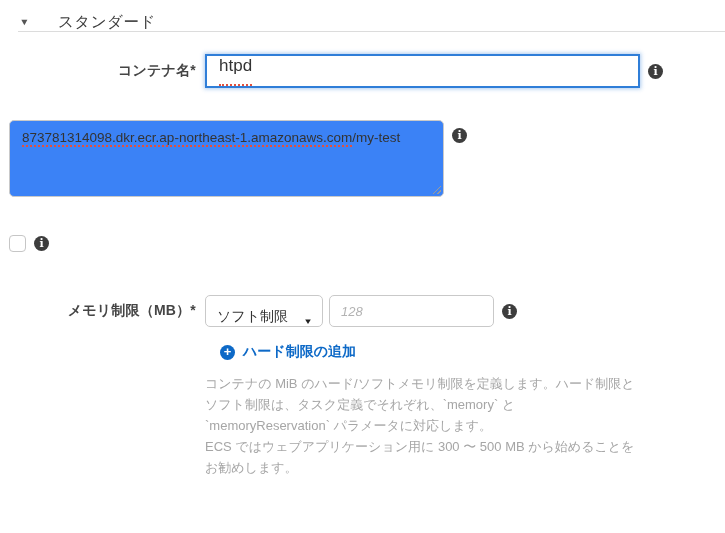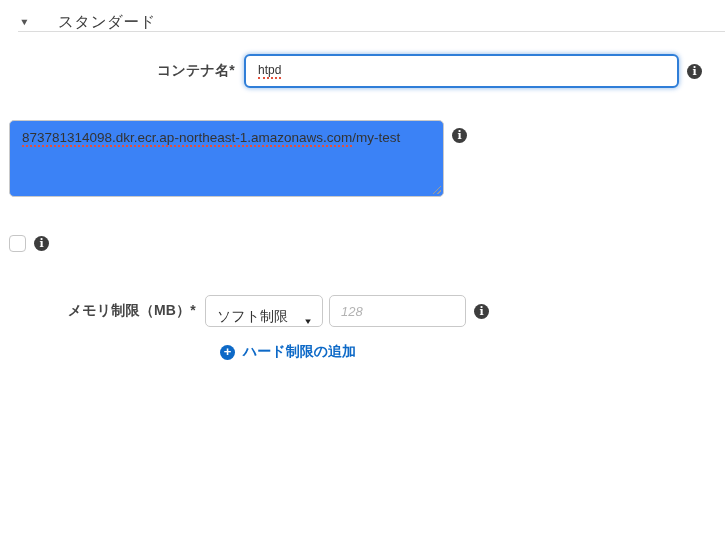--- a/index.html
+++ b/index.html
@@ -27,28 +27,28 @@
   .ctrl { margin-left: 9px; }
   .info-icon {
     width: 15px; height: 15px; border-radius: 50%;
     background: #3d3d3d; color: #fff; flex: none;
     font-family: "DejaVu Serif", serif; font-weight: bold; font-size: 11px;
     display: flex; align-items: center; justify-content: center;
     margin-left: 8px; cursor: pointer; line-height: 1;
   }
 
   
-  .row-name { margin-top: 17px; align-items: center; height: 44px; margin-left: 39px; }
+  .row-name { margin-top: 17px; align-items: center; height: 44px; }
   .text-input-focused {
     width: 435px; height: 34px;
-    border: 2px solid #2f7ed8; border-radius: 6px;
+    border: 2px solid #2f7ed8; border-radius: 0;
     box-shadow: 0 0 4px 1px rgba(47, 126, 216, 0.40);
     background: #fff; padding: 0 12px;
-    display: flex; align-items: center;
-    font-size: 12px; color: #333; cursor: text;
+    display: flex; 
+    font-size: 17px; color: #333; cursor: text;
   }
   .misspelled { border-bottom: 2px dotted #e4503c; padding-bottom: 0px; }
 
   
   .row-image { margin-top: 27px; align-items: flex-start; }
   .row-image .lbl { padding-top: 8px; }
   .textarea-box {
     position: relative; width: 435px; height: 77px;
     border: 1px solid #c9c9c9; border-radius: 5px;
     background: #3b82f6; padding: 8px 12px;
@@ -78,21 +78,21 @@
   .row-memory { margin-top: 43px; align-items: center; height: 32px; }
   .row-memory .ctrl { display: flex; gap: 6px; align-items: center; }
   .dropdown {
     width: 118px; height: 32px;
     border: 1px solid #c9c9c9; border-radius: 5px; background: #fff;
     display: flex; align-items: flex-end; justify-content: space-between;
     padding: 0 10px 0 11px; font-size: 14px; color: #333; cursor: pointer;
   }
   .dropdown-caret-icon { font-size: 8px; color: #222; transform: scaleX(1.2); }
   .num-input {
-    width: 137px; height: 32px;
+    width: 165px; height: 32px;
     border: 1px solid #c9c9c9; border-radius: 5px;
     padding: 0 11px; font-size: 13px; color: #333;
     font-family: "Liberation Sans", "DejaVu Sans", sans-serif;
     outline: none;
   }
   .num-input::placeholder { color: #b3b3b3; font-style: italic; }
 
   
   .add-link { margin: 16px 0 0 220px; display: inline-flex; align-items: center; gap: 8px; cursor: pointer; }
   .plus-icon {
@@ -162,14 +162,18 @@
     <span class="info-icon">i</span>
   </div>
 
   
   <div class="add-link">
     <span class="plus-icon">+</span>
     <span class="add-link-label">ハード制限の追加</span>
   </div>
 
   
+  <div class="help">
+    <p>コンテナの MiB のハード/ソフトメモリ制限を定義します。ハード制限とソフト制限は、タスク定義でそれぞれ、`memory` と `memoryReservation` パラメータに対応します。</p>
+    <p>ECS ではウェブアプリケーション用に 300 〜 500 MB から始めることをお勧めします。</p>
+  </div>
 
 </div>
 
 </body></html>

